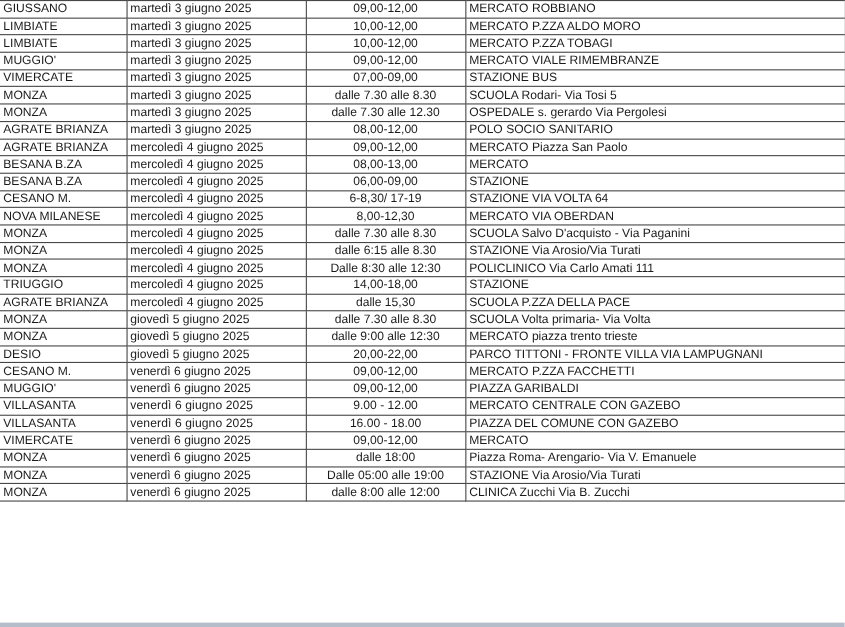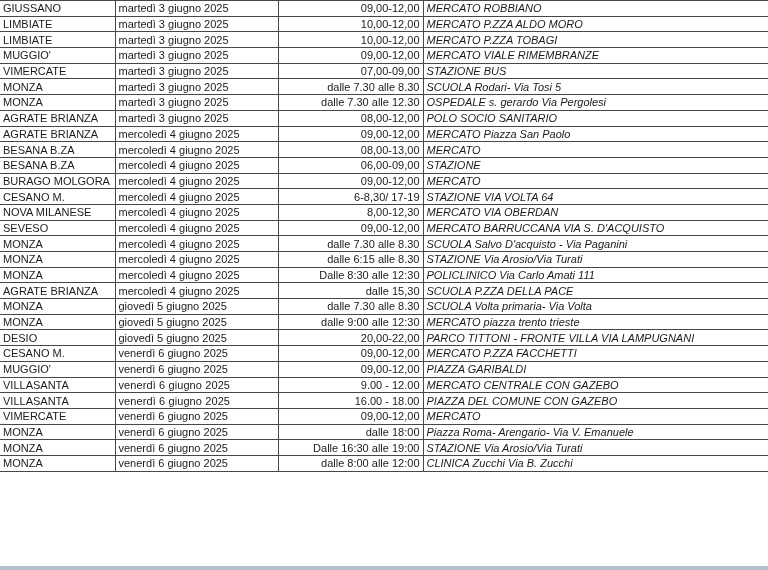--- a/index.html
+++ b/index.html
@@ -35,22 +35,22 @@
     white-space: nowrap;
     overflow: hidden;
     vertical-align: middle;
   }
   table.grid tr td:first-child {
     border-left: none;
     margin-left: 28px;
   }
   td.col-city { padding-left: 4px; }
   td.col-date { padding-left: 4px; }
-  td.col-time { text-align: right; }
-  td.col-location { padding-left: 4px; font-style: italic; }
+  td.col-time { text-align: center; }
+  td.col-location { padding-left: 4px; }
   td.small {
     font-size: 9.6px;
     letter-spacing: 0.1px;
   }
   .edge {
     position: absolute;
     left: 0;
     bottom: 0;
     width: 768px;
     height: 4px;
@@ -128,60 +128,54 @@
           <td class="col-time">08,00-13,00</td>
           <td class="col-location">MERCATO</td>
         </tr>
         <tr>
           <td class="col-city">BESANA B.ZA</td>
           <td class="col-date">mercoledì 4 giugno 2025</td>
           <td class="col-time">06,00-09,00</td>
           <td class="col-location">STAZIONE</td>
         </tr>
         <tr>
-          <td class="col-city">BURAGO MOLGORA</td>
-          <td class="col-date">mercoledì 4 giugno 2025</td>
-          <td class="col-time">09,00-12,00</td>
-          <td class="col-location">MERCATO</td>
-        </tr>
-        <tr>
           <td class="col-city">CESANO M.</td>
           <td class="col-date">mercoledì 4 giugno 2025</td>
           <td class="col-time">6-8,30/ 17-19</td>
           <td class="col-location">STAZIONE VIA VOLTA 64</td>
         </tr>
         <tr>
           <td class="col-city">NOVA MILANESE</td>
           <td class="col-date">mercoledì 4 giugno 2025</td>
           <td class="col-time">8,00-12,30</td>
           <td class="col-location">MERCATO VIA OBERDAN</td>
         </tr>
         <tr>
-          <td class="col-city">SEVESO</td>
-          <td class="col-date">mercoledì 4 giugno 2025</td>
-          <td class="col-time">09,00-12,00</td>
-          <td class="col-location">MERCATO BARRUCCANA VIA S. D'ACQUISTO</td>
-        </tr>
-        <tr>
           <td class="col-city">MONZA</td>
           <td class="col-date">mercoledì 4 giugno 2025</td>
           <td class="col-time">dalle 7.30 alle 8.30</td>
           <td class="col-location">SCUOLA Salvo D'acquisto - Via Paganini</td>
         </tr>
         <tr>
           <td class="col-city">MONZA</td>
           <td class="col-date">mercoledì 4 giugno 2025</td>
           <td class="col-time">dalle 6:15 alle 8.30</td>
           <td class="col-location">STAZIONE Via Arosio/Via Turati</td>
         </tr>
         <tr>
           <td class="col-city">MONZA</td>
           <td class="col-date">mercoledì 4 giugno 2025</td>
           <td class="col-time">Dalle 8:30 alle 12:30</td>
           <td class="col-location">POLICLINICO Via Carlo Amati 111</td>
+        </tr>
+        <tr>
+          <td class="col-city">TRIUGGIO</td>
+          <td class="col-date">mercoledì 4 giugno 2025</td>
+          <td class="col-time">14,00-18,00</td>
+          <td class="col-location">STAZIONE</td>
         </tr>
         <tr>
           <td class="col-city">AGRATE BRIANZA</td>
           <td class="col-date">mercoledì 4 giugno 2025</td>
           <td class="col-time">dalle 15,30</td>
           <td class="col-location">SCUOLA P.ZZA DELLA PACE</td>
         </tr>
         <tr>
           <td class="col-city">MONZA</td>
           <td class="col-date">giovedì 5 giugno 2025</td>
@@ -232,21 +226,21 @@
         </tr>
         <tr>
           <td class="col-city">MONZA</td>
           <td class="col-date">venerdì 6 giugno 2025</td>
           <td class="col-time">dalle 18:00</td>
           <td class="col-location">Piazza Roma- Arengario- Via V. Emanuele</td>
         </tr>
         <tr>
           <td class="col-city">MONZA</td>
           <td class="col-date">venerdì 6 giugno 2025</td>
-          <td class="col-time">Dalle 16:30 alle 19:00</td>
+          <td class="col-time">Dalle 05:00 alle 19:00</td>
           <td class="col-location">STAZIONE Via Arosio/Via Turati</td>
         </tr>
         <tr>
           <td class="col-city">MONZA</td>
           <td class="col-date">venerdì 6 giugno 2025</td>
           <td class="col-time">dalle 8:00 alle 12:00</td>
           <td class="col-location">CLINICA Zucchi Via B. Zucchi</td>
         </tr>
       </tbody>
   </table>

